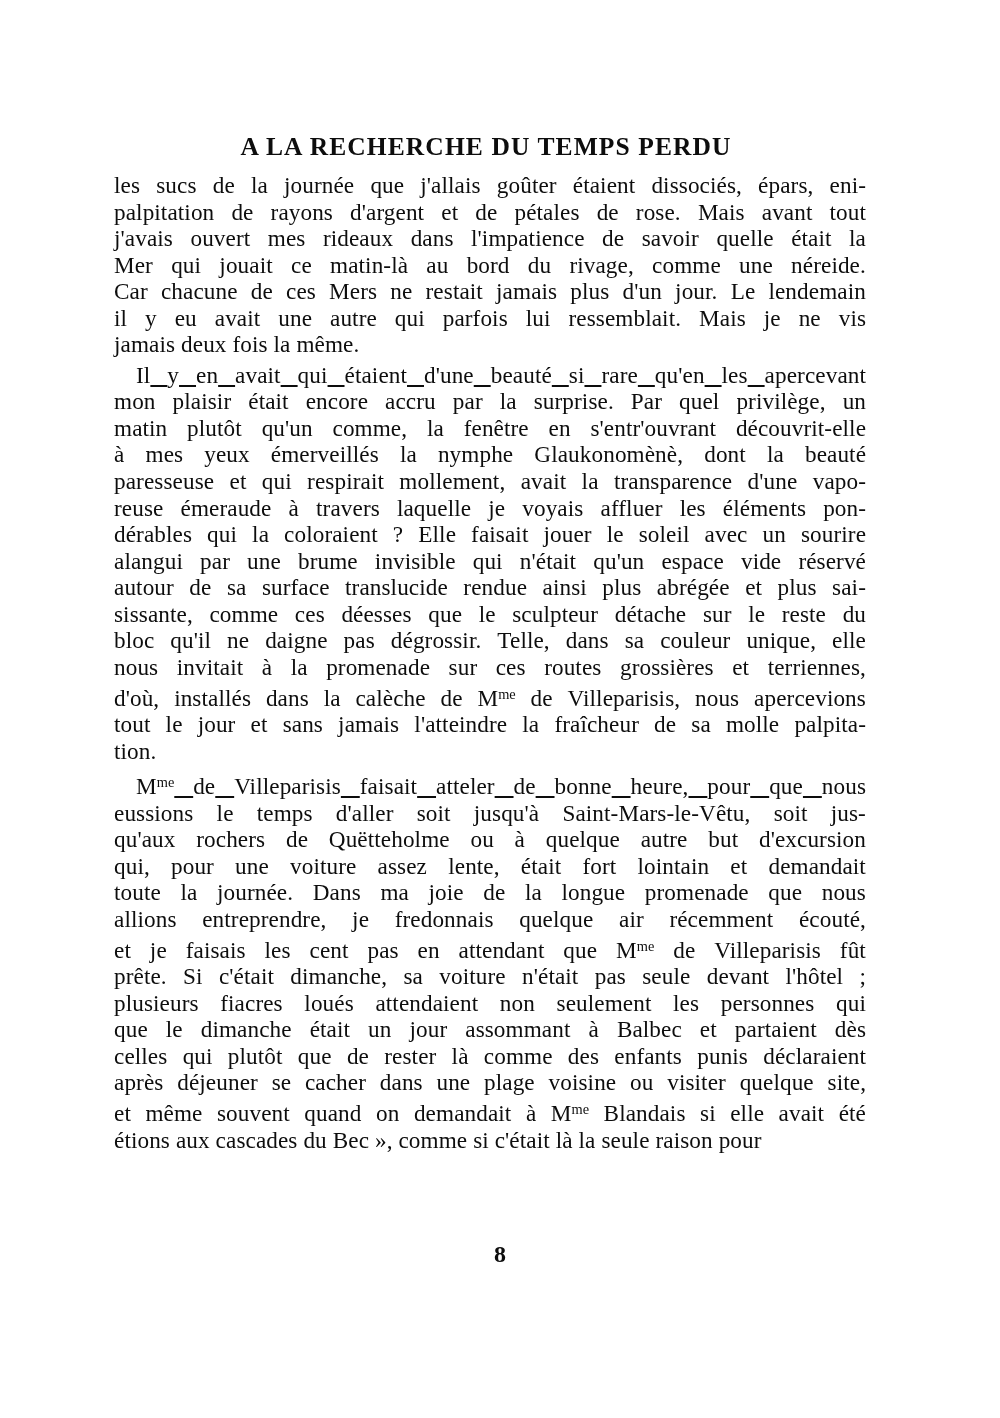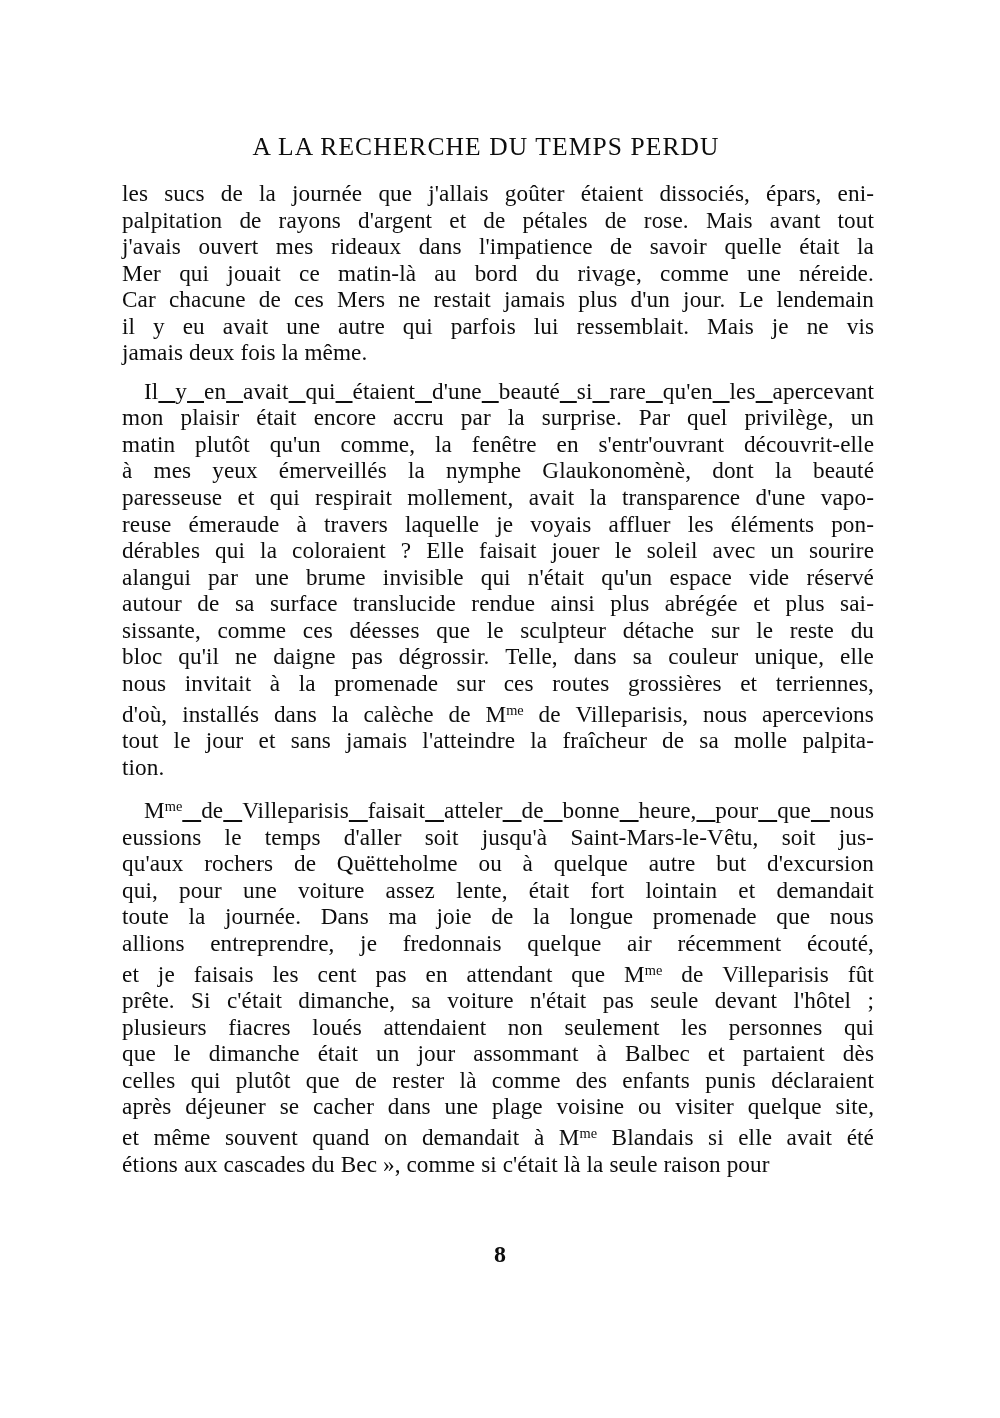--- a/index.html
+++ b/index.html
@@ -29,33 +29,33 @@
   
   .running-head {
     position: absolute;
     left: 110px;
     top: 132px;
     width: 752px;
     text-align: center;
     font-size: 25.5px;
     line-height: 30px;
     letter-spacing: 1.1px;
-    font-weight: 400;
+    font-weight: 700;
     white-space: nowrap;
   }
 
   
   .textblock {
     position: absolute;
     left: 110px;
     top: 168px;
     width: 752px;
   }
 
-  .para { margin: 12px; }
+  .para { margin: 4px; }
 
   
   .ln {
     display: block;
     width: 752px;
     font-size: 23.2px;
     line-height: 26.55px;
     text-align: justify;
     text-align-last: justify;
     white-space: nowrap;

